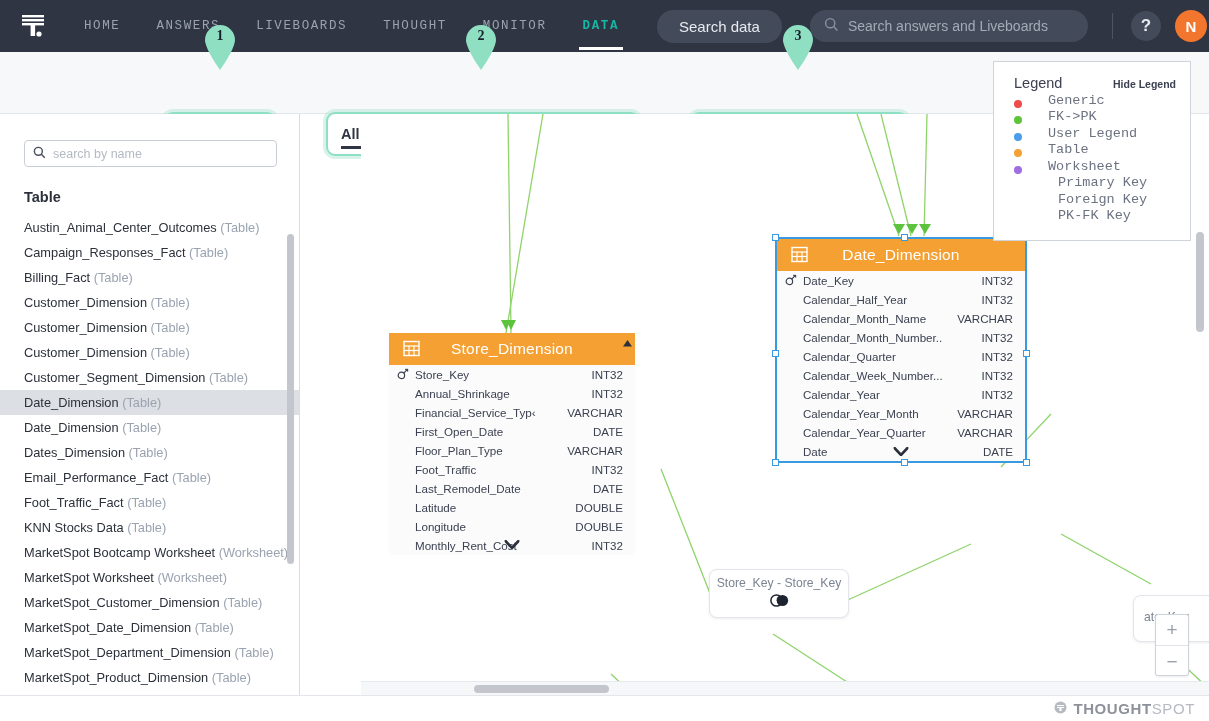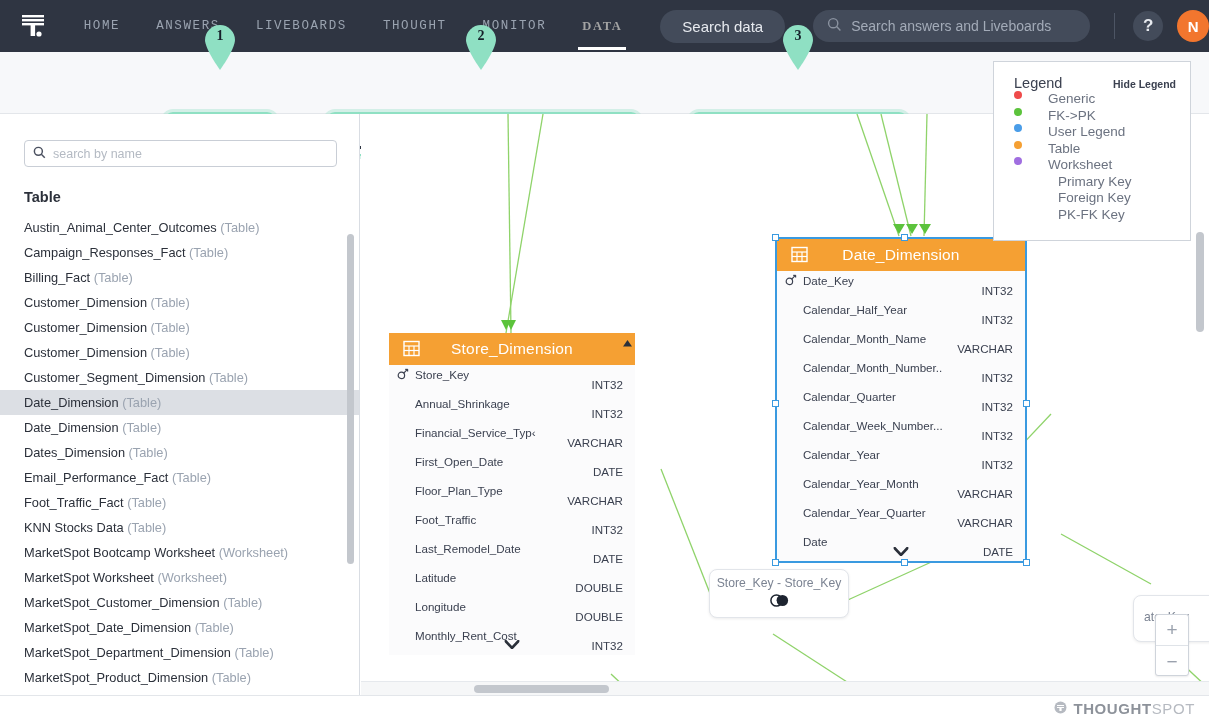--- a/index.html
+++ b/index.html
@@ -18,21 +18,21 @@
   }
   .logo { width:66px; display:flex; justify-content:center; align-items:center; }
   .logo svg { display:block; }
   .navlinks { display:flex; align-items:center; height:52px; }
   .navlink {
     color:#9aa3b0; font-size:12.5px; letter-spacing:1.6px;
     font-family:"Liberation Mono", monospace;
     padding:0 18px; height:48px; display:flex; align-items:center;
     cursor:pointer; position:relative; white-space:nowrap;text-align:center;
   }
-  .navlink.active { color:#a3a3a3; font-weight:bold;font-family:Liberation Serif, serif; }
+  .navlink.active { color:#14b8a6; font-weight:bold; }
   .navlink.active:after {
     content:""; position:absolute; left:14px; right:14px; bottom:0;
     height:3px; background:#ffffff;
   }
   .searchdata {
     margin-left:20px; background:#434b5a; color:#e7eaef;
     border-radius:18px; padding:8px 22px; font-size:15px; cursor:pointer;
     white-space:nowrap;
   }
   .searchbar {
@@ -87,21 +87,21 @@
   .marker { position:absolute; width:36px; height:48px; z-index:40; }
   .marker svg { display:block; }
   .marker .num {
     position:absolute; left:0; top:5px; width:36px; text-align:center;
     font-size:14px; font-weight:bold; color:#16202a;
     font-family:"Liberation Serif", serif;
   }
 
   
   .sidebar {
-    position:absolute; left:0; top:114px; width:360px; height:607px;
+    position:absolute; left:0; top:114px; width:300px; height:607px;
     background:#ffffff; border-right:1px solid #d9dde3; overflow:hidden;
   }
   .searchwrap { padding:26px 22px 0 24px; }
   .searchbox {
     border:1px solid #c9ced6; border-radius:4px; height:27px;
     display:flex; align-items:center; padding:0 8px; cursor:text;
   }
   .searchbox .ph2 { font-size:12.5px; color:#b4bac3; margin-left:7px; }
   .sectitle {
     margin:22px 0 10px 24px; font-size:14.5px; font-weight:bold; color:#2b303a;
@@ -131,21 +131,21 @@
     background:#f5a033; height:32px; display:flex; align-items:center;
     color:#ffffff; font-size:15.5px; position:relative;
   }
   .card .hdr .tblicon { position:absolute; left:14px; top:7px; }
   .card .hdr .ttl { width:100%; text-align:center; letter-spacing:.2px; }
   .col {
     display:flex; font-size:11.6px; color:#3b4150;
     padding:1.5px 12px 1.5px 26px; line-height:16px; position:relative;
   }
   .col .cn { flex:1; overflow:hidden; white-space:nowrap; }
-  .col .ct { color:#3b4150; white-space:nowrap;margin-top:10px; }
+  .col .ct { color:#3b4150; white-space:nowrap; }
   .keyicon { position:absolute; left:8px; top:3px; }
 
   .card.selected { border:2px solid #3a9ae0; }
   .handle {
     position:absolute; width:7px; height:7px; background:#ffffff;
     border:1.5px solid #3a9ae0;
   }
   .caret { position:absolute; left:50%; transform:translateX(-50%); }
 
   .joinlabel {
@@ -161,21 +161,21 @@
   .legend {
     position:absolute; left:993px; top:61px; width:198px; height:180px;
     background:#ffffff; border:1px solid #cfd4db; z-index:30; padding:13px 0 0 0;
   }
   .legend .lhead { display:flex; align-items:baseline; padding:0 14px 0 20px; }
   .legend .ltitle { font-size:14.5px; color:#3b4150; }
   .legend .lhide {
     margin-left:auto; font-size:10.5px; font-weight:bold; color:#3b4150;
     cursor:pointer;
   }
-  .lrow { display:flex; align-items:flex-start; padding:0 0 0 20px; height:16.5px; }
+  .lrow { display:flex; align-items:flex-end; padding:0 0 0 20px; height:16.5px;font-family:Liberation Mono, monospace; }
   .lrow .dot { width:8px; height:8px; border-radius:50%; flex:none; }
   .lrow .lbl { margin-left:26px; font-size:13.5px; color:#6b7280; }
   .lrow.nodot .lbl { margin-left:44px; }
 
   
   .zoomctl {
     position:absolute; left:1155px; top:614px; width:34px; height:62px;
     background:#ffffff; border:1px solid #cfd4db; border-radius:3px;
     z-index:25; box-shadow:0 1px 2px rgba(0,0,0,.08);
   }

